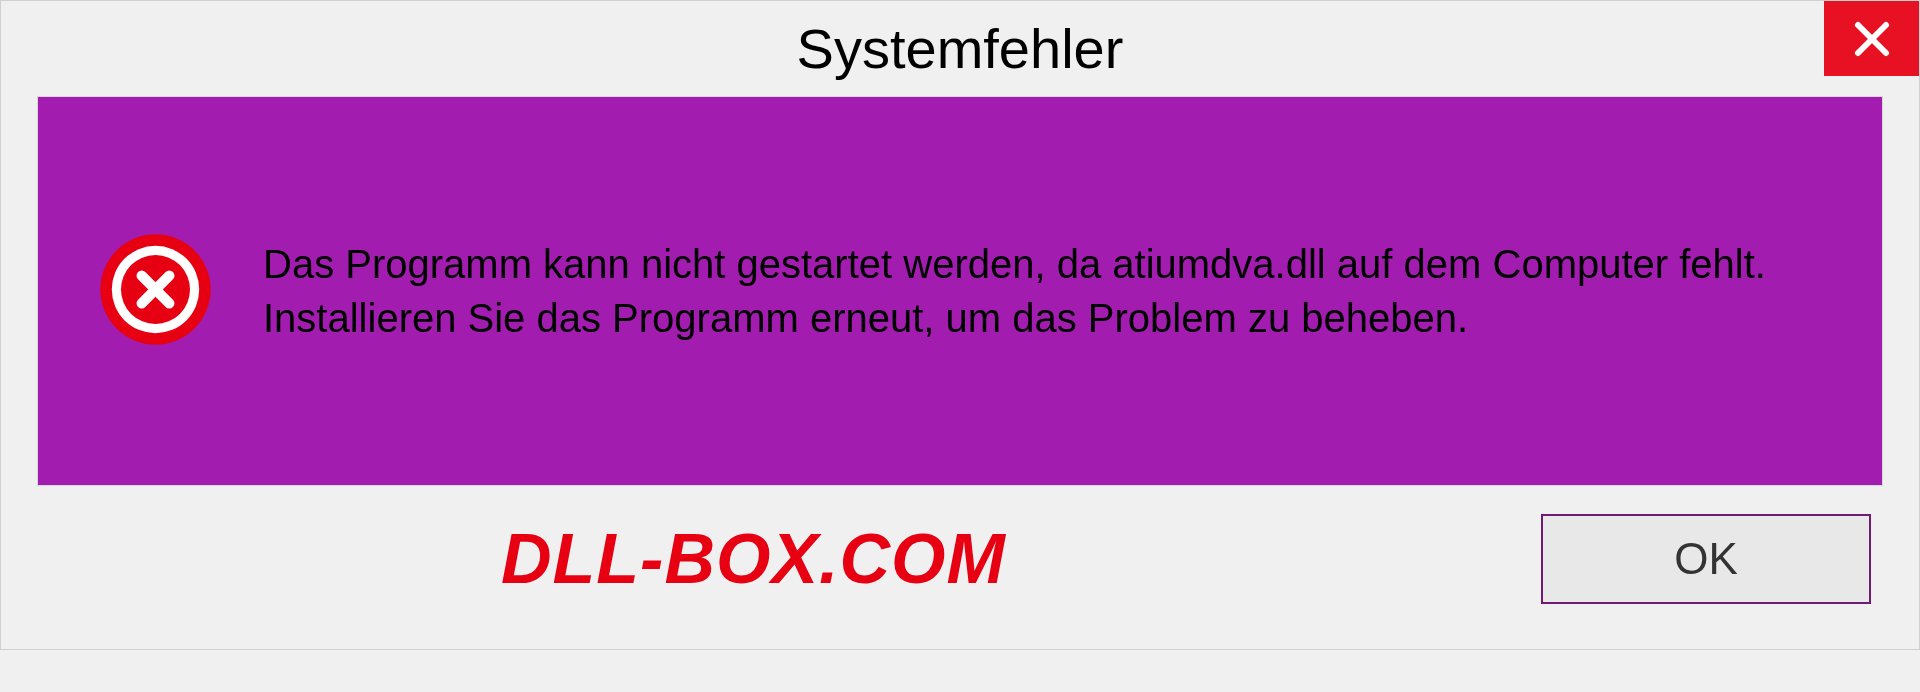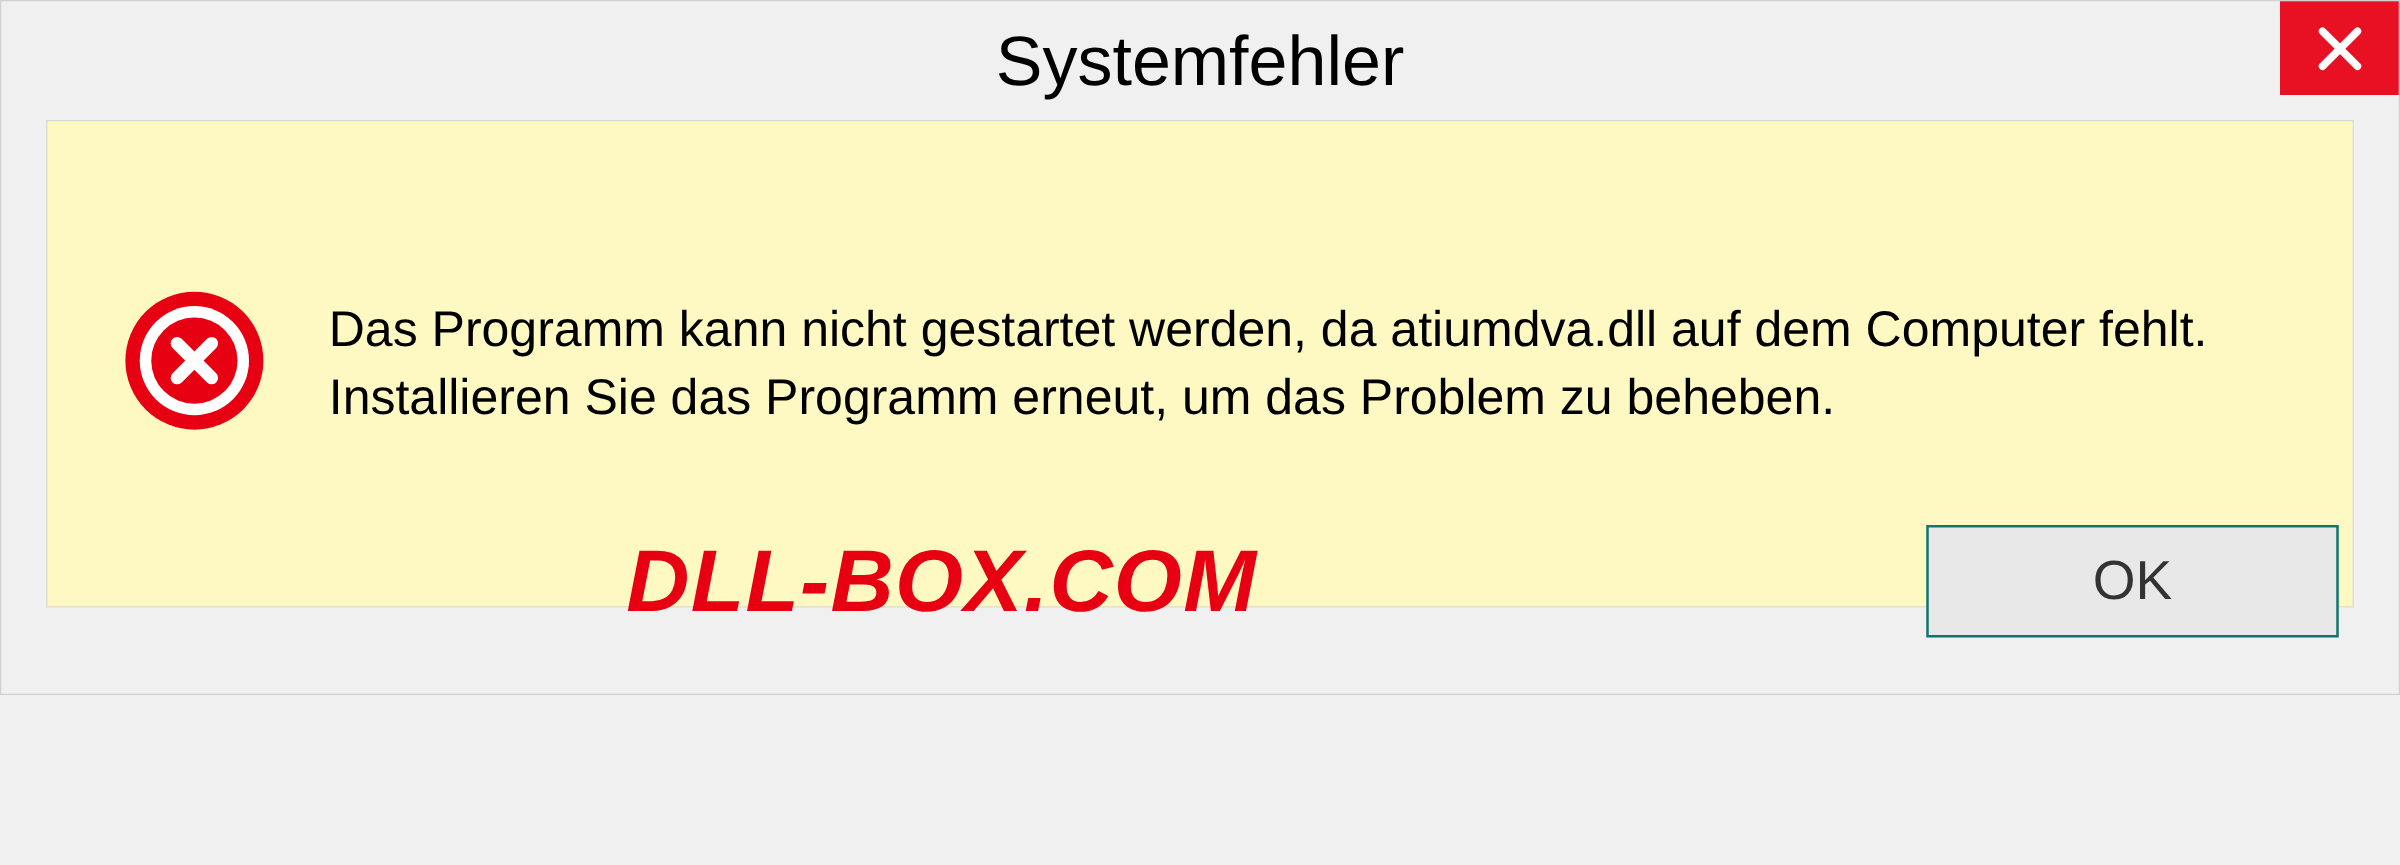--- a/index.html
+++ b/index.html
@@ -10,21 +10,21 @@
     body {
       width: 1920px;
       height: 692px;
       background: #f0f0f0;
       font-family: "Segoe UI", Arial, sans-serif;
       position: relative;
       overflow: hidden;
     }
     .dialog {
       width: 1920px;
-      height: 556px;
+      height: 650px;
       background: #f0f0f0;
       border: 1px solid #d0d0d0;
       position: relative;
     }
     .title-bar {
       height: 95px;
       position: relative;
       display: flex;
       align-items: center;
       justify-content: center;
@@ -45,21 +45,21 @@
       align-items: center;
       justify-content: center;
       cursor: pointer;
     }
     .close-button svg {
       width: 40px;
       height: 40px;
     }
     .content-panel {
       margin: 0 36px;
-      background: #fef9c3;
+      background: #a21caf;
       border: 1px solid #d8d8d8;
       height: 390px;
       display: flex;
       align-items: center;
       padding: 40px 60px;
     }
     .error-icon {
       flex-shrink: 0;
       margin-right: 50px;
     }
@@ -89,21 +89,21 @@
       font-weight: 900;
       color: #e60012;
       letter-spacing: 1px;
       font-style: italic;
       font-family: Arial, sans-serif;
     }
     .ok-button {
       width: 330px;
       height: 90px;
       background: #e8e8e8;
-      border: 2px solid #0f766e;
+      border: 2px solid #701a75;
       font-size: 44px;
       color: #333;
       cursor: pointer;
       display: flex;
       align-items: center;
       justify-content: center;
       font-family: "Segoe UI", Arial, sans-serif;
     }
   </style>
 </head>

